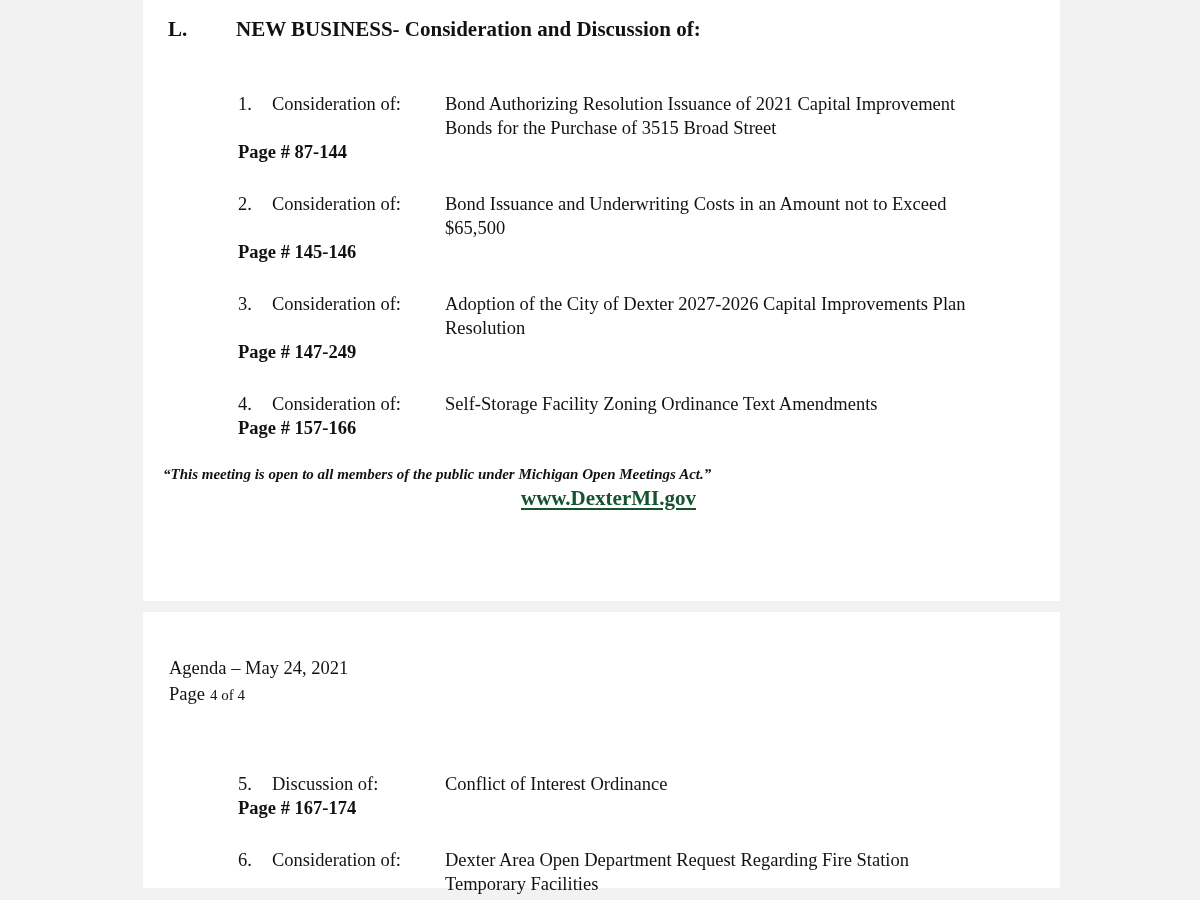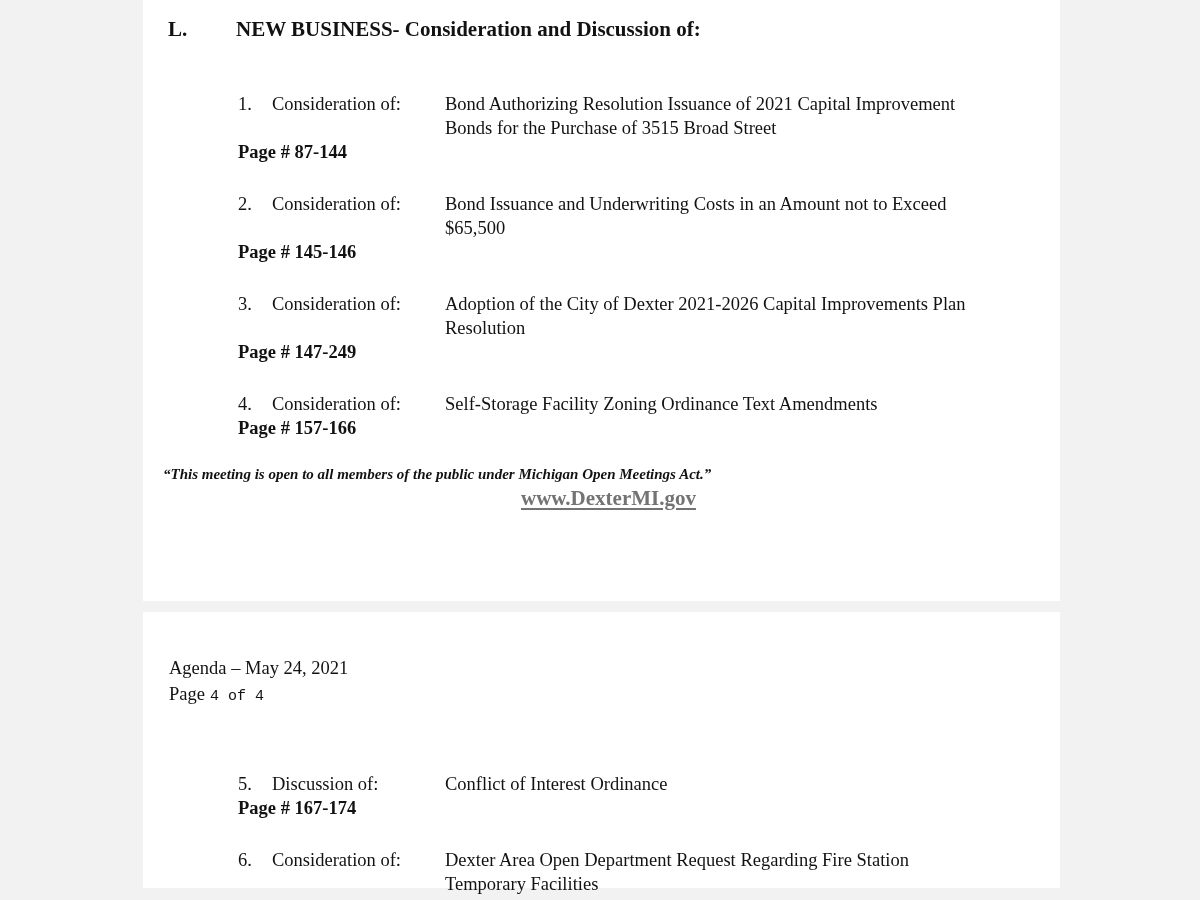--- a/index.html
+++ b/index.html
@@ -63,34 +63,34 @@
     line-height: 20px;
   }
   .website-line {
     position: absolute;
     top: 486px; left: 14px; right: 0;
     text-align: center;
   }
   .website-link {
     font-size: 21px;
     font-weight: bold;
-    color: #737373;
+    color: #14532d;
     text-decoration: underline;
     text-decoration-thickness: 2px;
     text-underline-offset: 3px;
   }
 
   
   .agenda-header {
     position: absolute;
     top: 43px; left: 26px;
     font-size: 18.5px;
     line-height: 26px;
   }
-  .page-count-suffix { font-size: 15px; margin-left: 5px; font-family: Liberation Mono, monospace; }
+  .page-count-suffix { font-size: 15px; margin-left: 5px; }
 </style>
 </head>
 <body>
 
 <div class="canvas">
 
   <div class="page page-1">
 
     <div class="section-header">
       <span class="section-letter">L.</span>
@@ -116,21 +116,21 @@
           <div class="line">Bond Issuance and Underwriting Costs in an Amount not to Exceed</div>
           <div class="line">$65,500</div>
         </div>
         <div class="item-ref">Page # 145-146</div>
       </div>
 
       <div class="item">
         <span class="item-num">3.</span>
         <span class="item-label">Consideration of:</span>
         <div class="item-desc">
-          <div class="line">Adoption of the City of Dexter 2021-2026 Capital Improvements Plan</div>
+          <div class="line">Adoption of the City of Dexter 2027-2026 Capital Improvements Plan</div>
           <div class="line">Resolution</div>
         </div>
         <div class="item-ref">Page # 147-249</div>
       </div>
 
       <div class="item">
         <span class="item-num">4.</span>
         <span class="item-label">Consideration of:</span>
         <div class="item-desc">
           <div class="line">Self-Storage Facility Zoning Ordinance Text Amendments</div>

